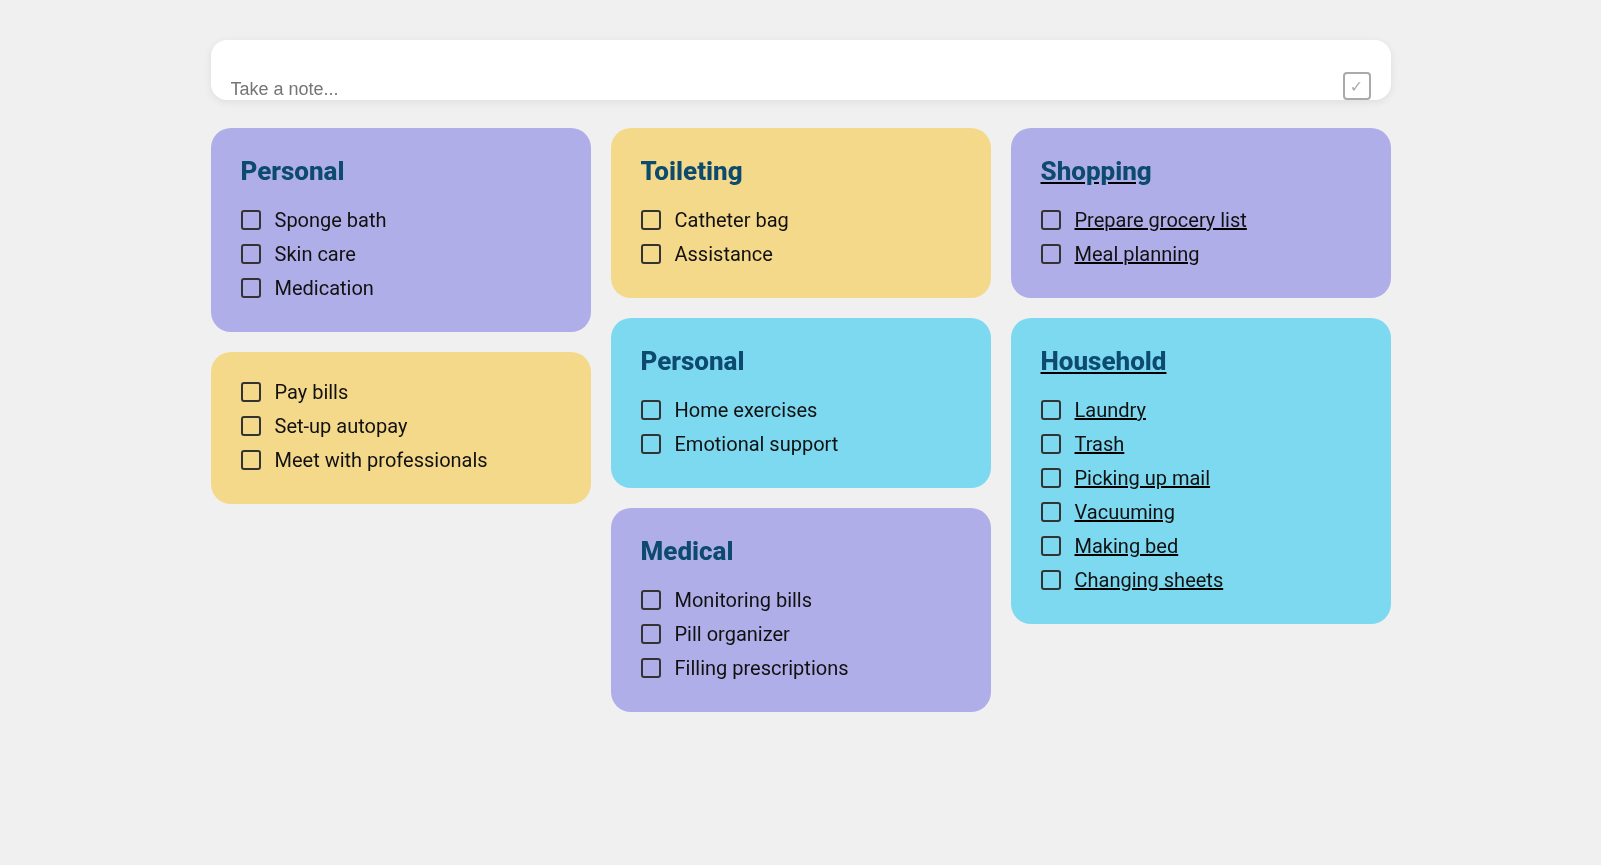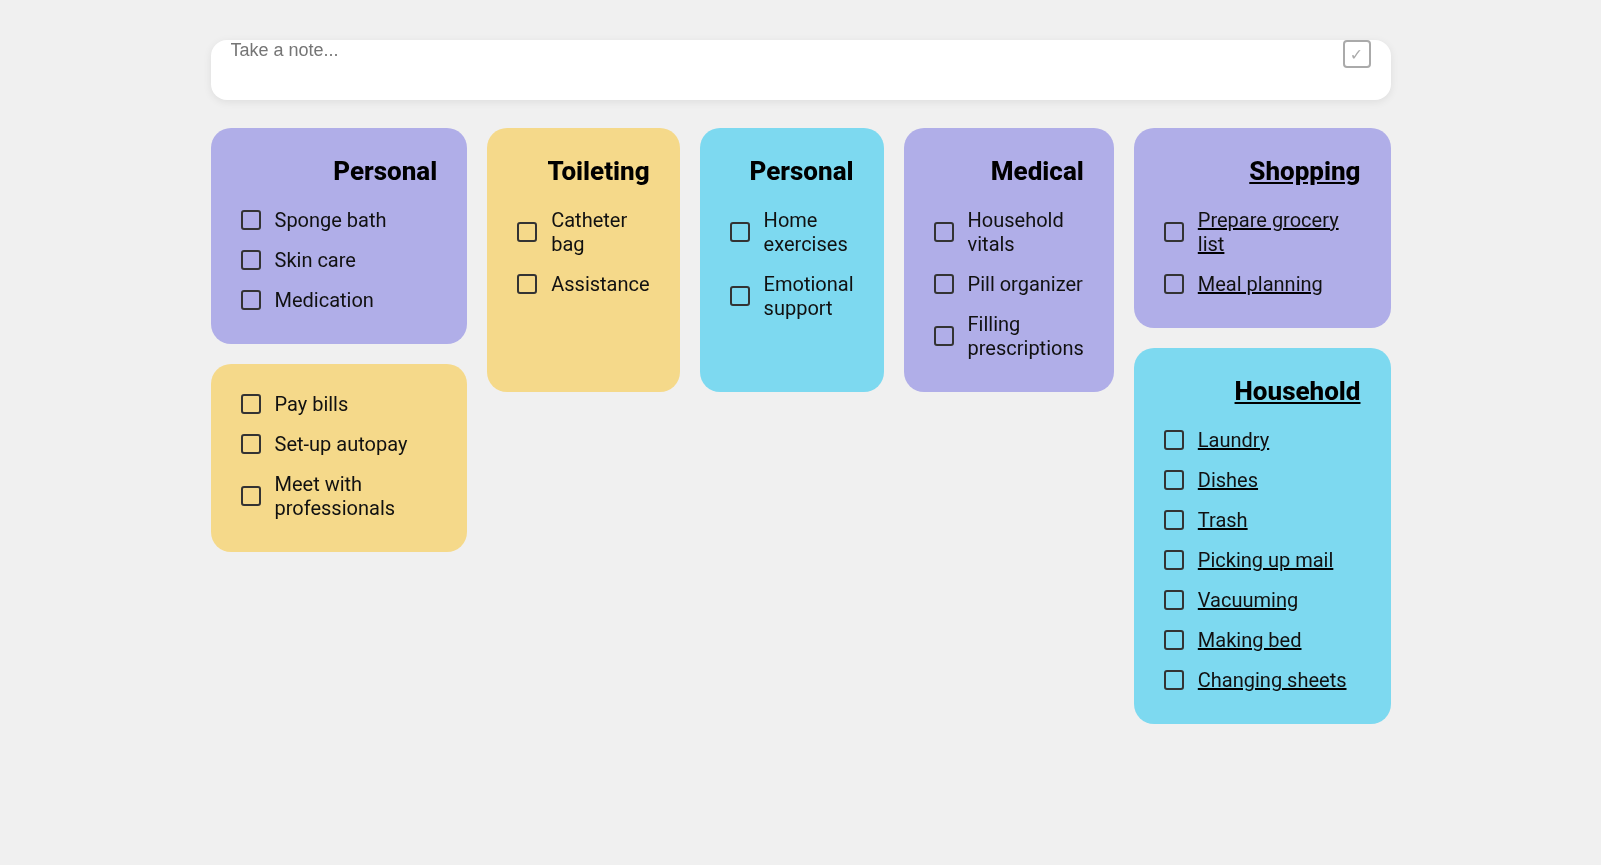--- a/index.html
+++ b/index.html
@@ -15,21 +15,21 @@
       max-width: 1180px;
       margin: 0 auto 28px auto;
     }
 
     .search-bar {
       width: 100%;
       background: #ffffff;
       border-radius: 16px;
       box-shadow: 0 2px 8px rgba(0,0,0,0.08);
       display: flex;
-      align-items: flex-start;
+      align-items: flex-end;
       padding: 0 20px;
       height: 60px;
       gap: 12px;
     }
 
     .search-bar input {
       flex: 1;
       border: none;
       outline: none;
       font-size: 18px;
@@ -63,51 +63,50 @@
       padding: 28px 30px 32px 30px;
     }
 
     .card-purple { background-color: #b0aee8; }
     .card-yellow { background-color: #f5d98a; }
     .card-blue   { background-color: #7dd9f0; }
 
     .card-title {
       font-size: 26px;
       font-weight: 800;
-      color: #000000;
+      color: #0c4a6e;
       margin-bottom: 22px;
-      text-align: right;
     }
 
     .card-items {
       list-style: none;
       display: flex;
       flex-direction: column;
-      gap: 16px;
+      gap: 10px;
     }
 
     .card-item {
       display: flex;
       align-items: center;
       gap: 14px;
       font-size: 20px;
       color: #111;
     }
 
     .checkbox {
       width: 20px;
       height: 20px;
       border: 2.5px solid #333;
       border-radius: 3px;
       flex-shrink: 0;
       background: transparent;
     }
 
     .col-left { display: flex; flex-direction: column; gap: 20px; }
-    .col-mid  { display: flex; flex-direction: row; gap: 20px; }
+    .col-mid  { display: flex; flex-direction: column; gap: 20px; }
     .col-right { display: flex; flex-direction: column; gap: 20px; text-decoration: underline; }
   </style>
 </head>
 <body>
 
 <div class="search-bar-container">
   <div class="search-bar">
     <input type="text" placeholder="Take a note..." style="">
     <div class="check-icon">✓</div>
   </div>
@@ -182,21 +181,21 @@
           <span>Emotional support</span>
         </li>
       </ul>
     </div>
 
     <div class="card card-purple">
       <div class="card-title">Medical</div>
       <ul class="card-items">
         <li class="card-item">
           <div class="checkbox"></div>
-          <span>Household vitals</span>
+          <span>Monitoring bills</span>
         </li>
         <li class="card-item">
           <div class="checkbox"></div>
           <span>Pill organizer</span>
         </li>
         <li class="card-item">
           <div class="checkbox"></div>
           <span>Filling prescriptions</span>
         </li>
       </ul>
@@ -222,24 +221,20 @@
 
     <div class="card card-blue">
       <div class="card-title">Household</div>
       <ul class="card-items">
         <li class="card-item">
           <div class="checkbox"></div>
           <span>Laundry</span>
         </li>
         <li class="card-item">
           <div class="checkbox"></div>
-          <span>Dishes</span>
-        </li>
-        <li class="card-item">
-          <div class="checkbox"></div>
           <span>Trash</span>
         </li>
         <li class="card-item">
           <div class="checkbox"></div>
           <span>Picking up mail</span>
         </li>
         <li class="card-item">
           <div class="checkbox"></div>
           <span>Vacuuming</span>
         </li>

